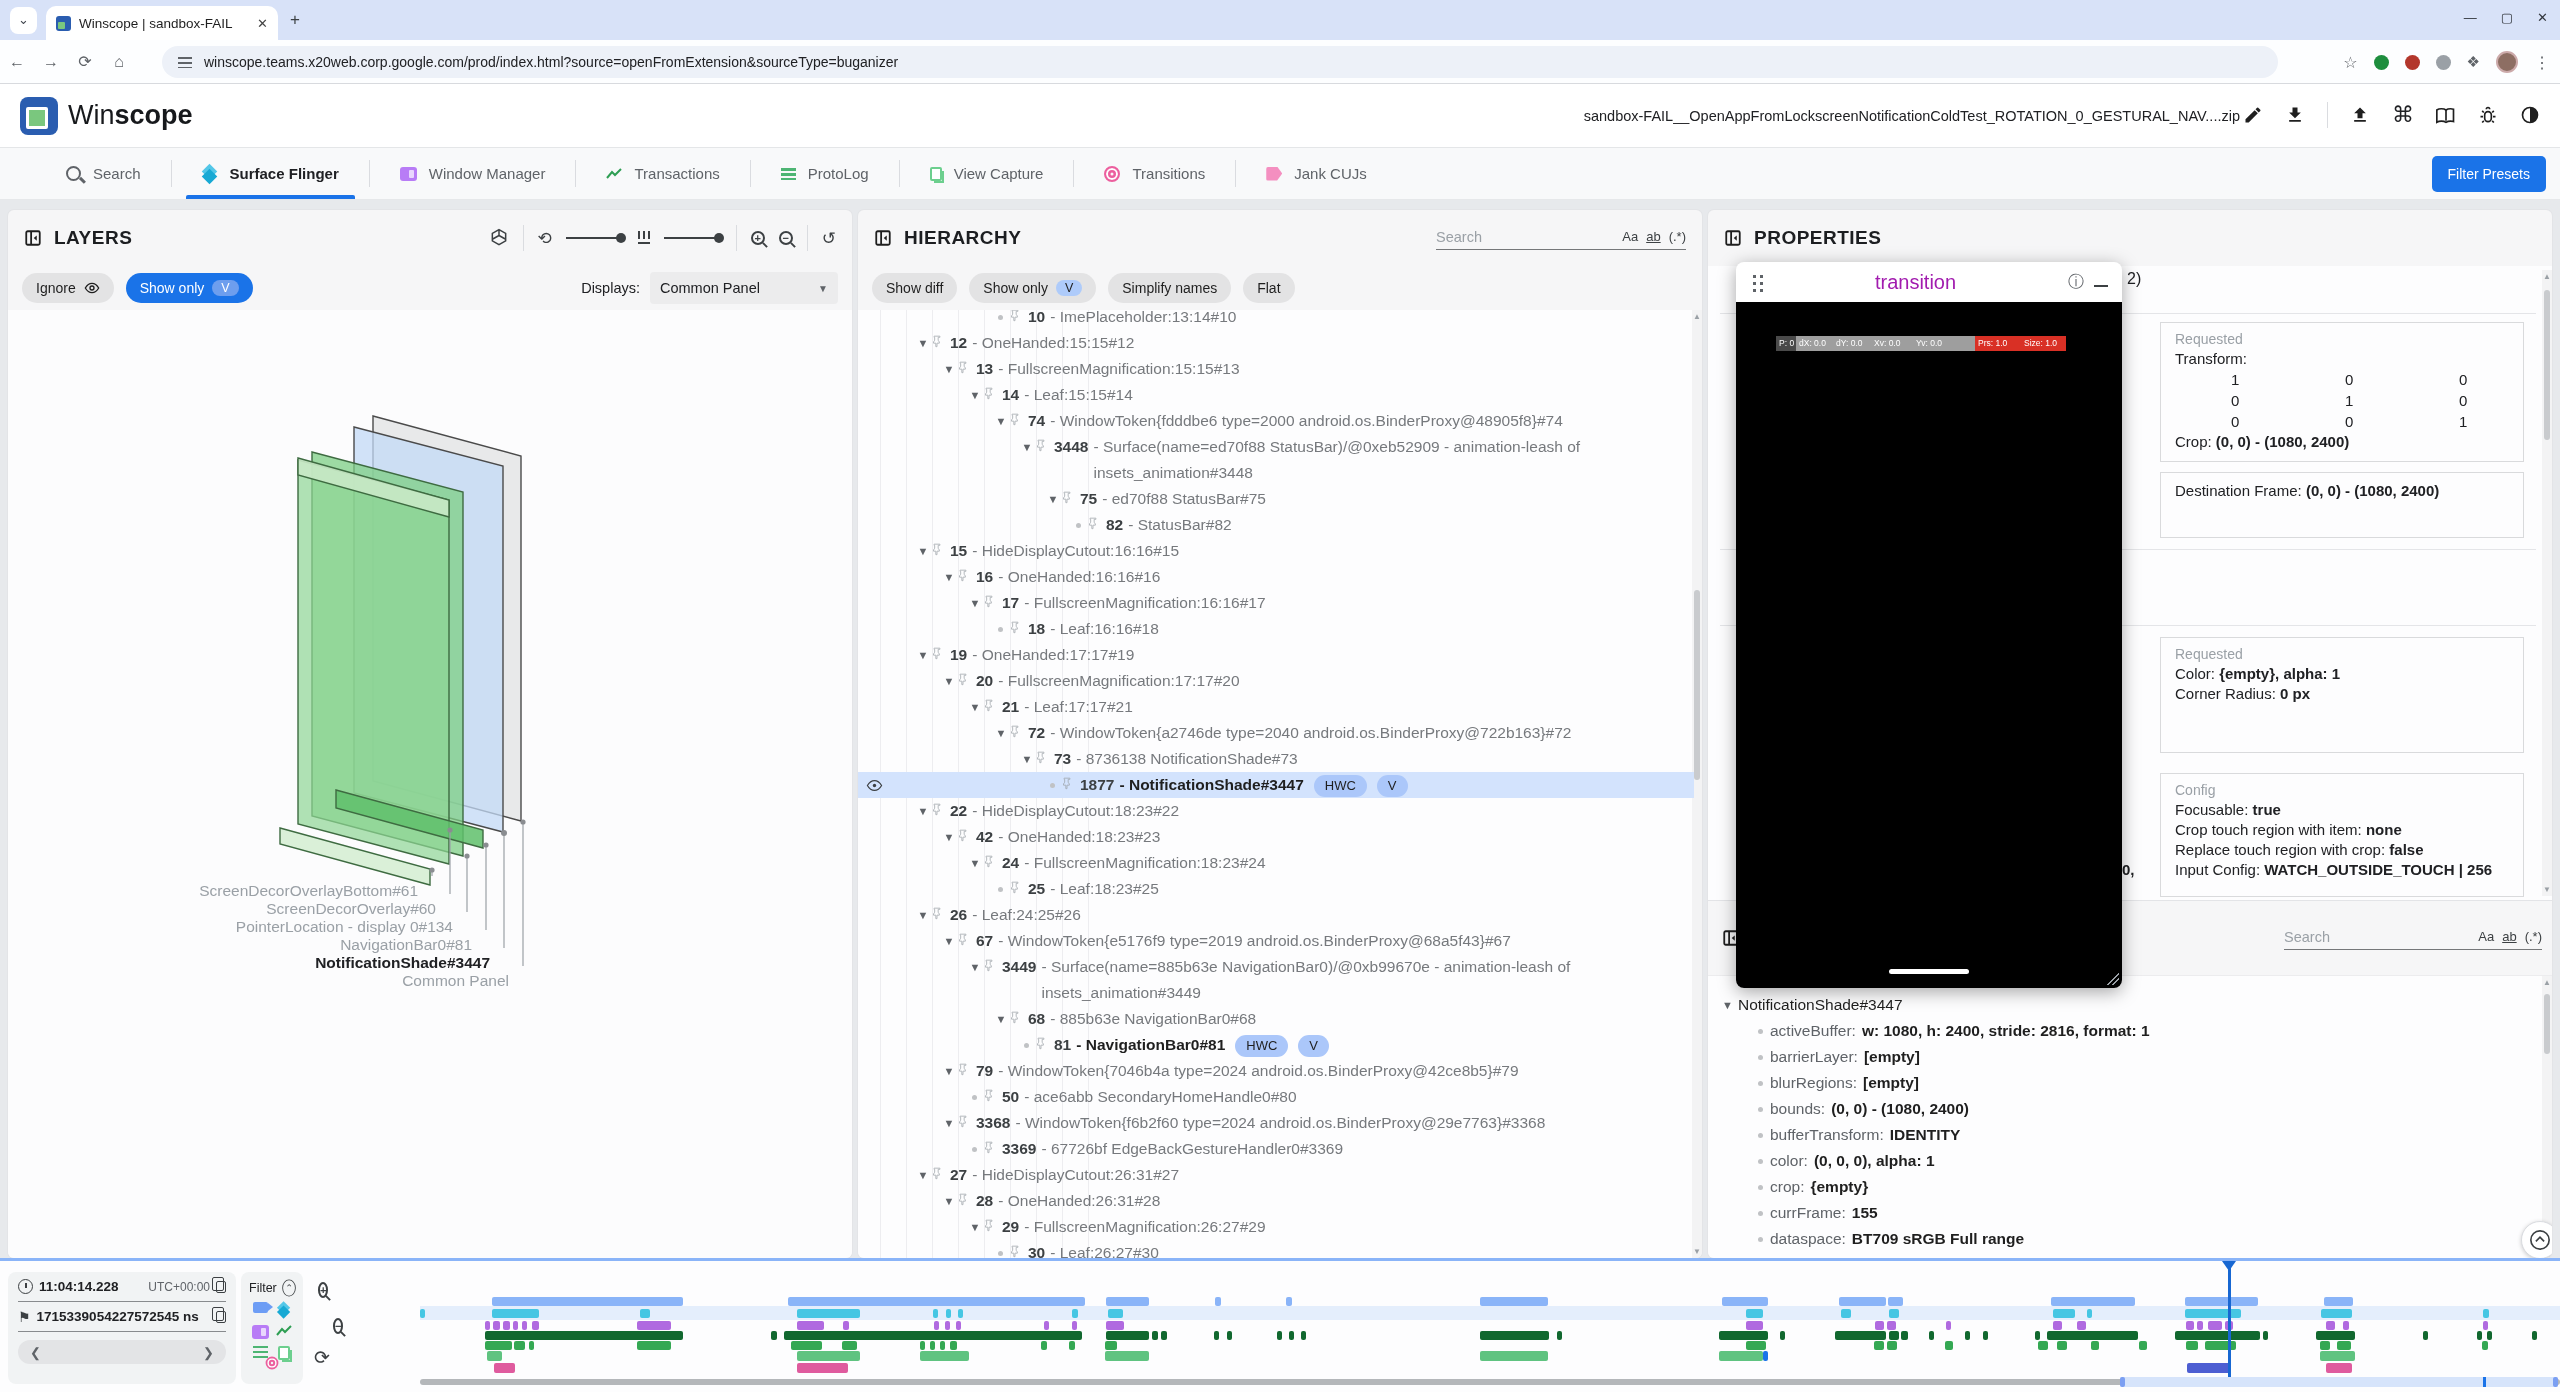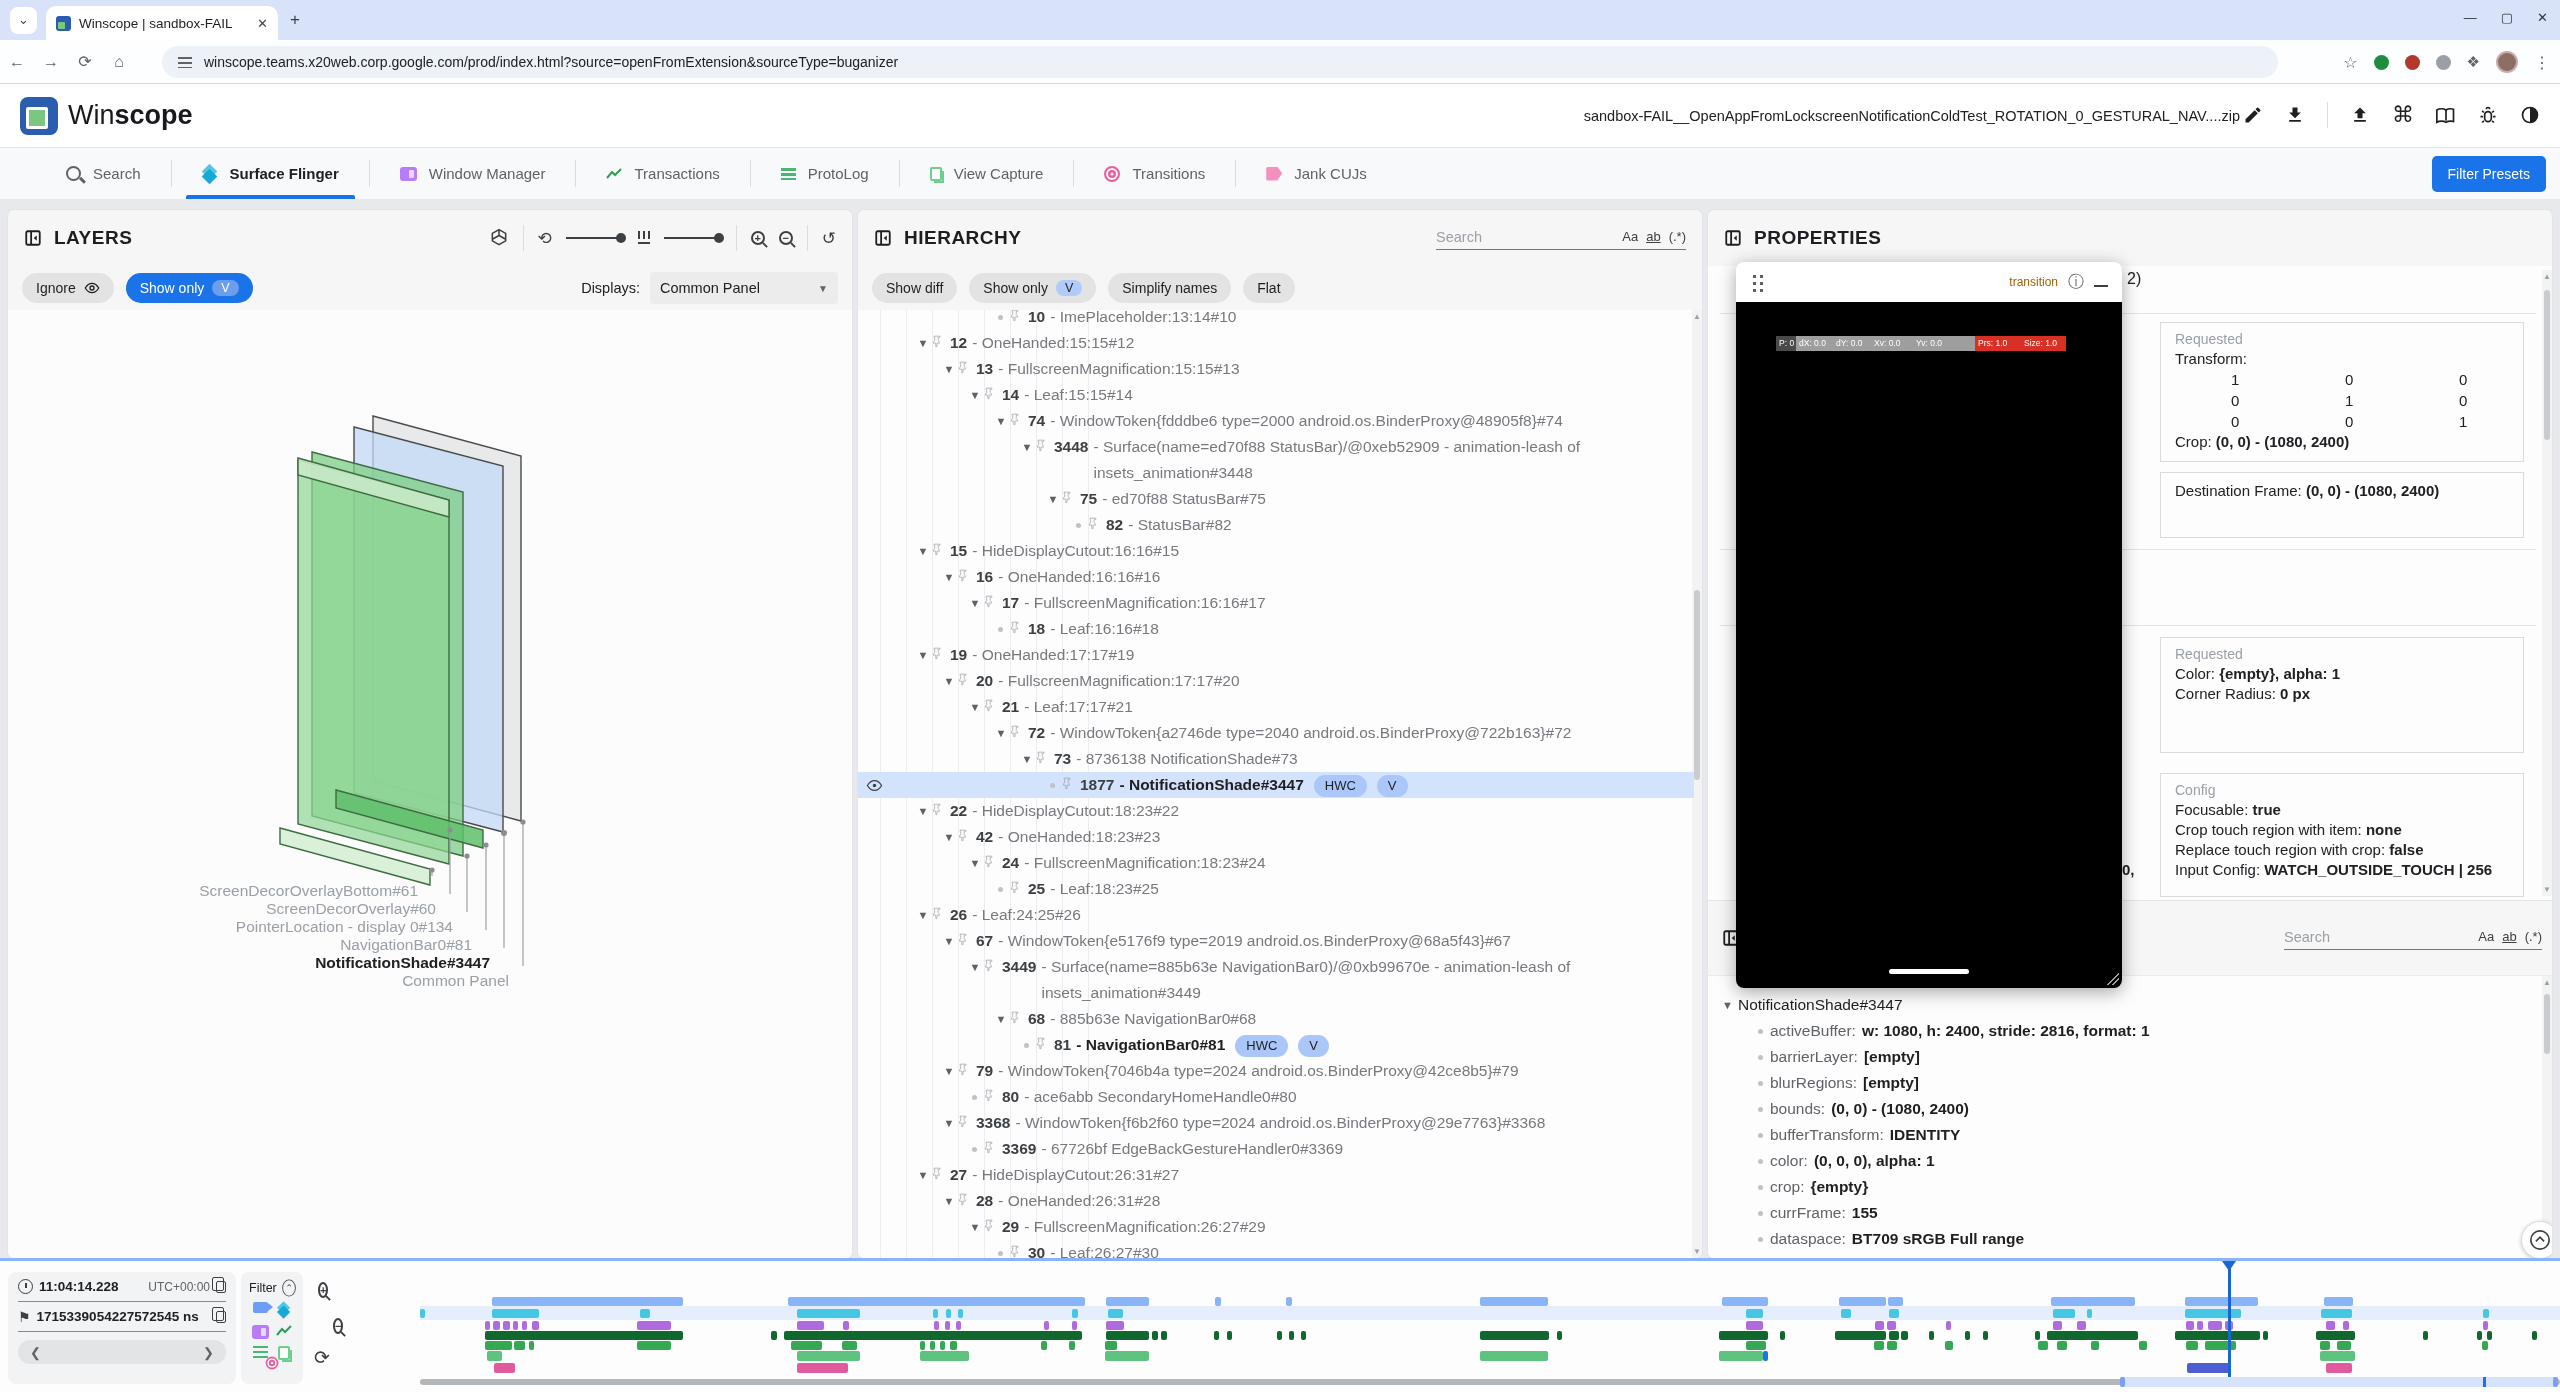--- a/index.html
+++ b/index.html
@@ -105,21 +105,21 @@
   .prow{display:flex;align-items:flex-start;line-height:26px;color:#5f6368;padding-left:46px;position:relative}
   .prow .leafdot{width:16px;flex:none;position:relative}
   .prow .leafdot::after{content:'';position:absolute;left:4px;top:11px;width:5px;height:5px;border-radius:50%;background:#c0c2c5}
   .prow .nm{margin-right:6px;white-space:nowrap}
   .prow .vl{color:#1f1f1f;font-weight:700}
   .prow.root{padding-left:14px;color:#1f1f1f}
   .fab{position:absolute;width:38px;height:38px;border-radius:50%;background:#fff;border:1px solid #dadce0;box-shadow:0 1px 4px rgba(0,0,0,.2);display:flex;align-items:center;justify-content:center;z-index:60}
   
   .twin{position:absolute;left:1736px;top:262px;width:386px;height:726px;background:#fff;border-radius:8px;box-shadow:0 4px 18px rgba(0,0,0,.35);z-index:50;overflow:hidden}
   .twin .tbar{height:40px;display:flex;align-items:center;padding:0 14px;gap:10px}
-  .twin .ttxt{flex:1;text-align:right;font-size:12px;color:#a16207}
+  .twin .ttxt{flex:1;text-align:center;font-size:20px;color:#a21caf}
   .dots{width:13px;height:20px;background-image:radial-gradient(#5f6368 1.6px, transparent 1.8px);background-size:7px 7px;background-position:1px 1px}
   .tscreen{position:absolute;left:0;top:40px;right:0;bottom:0;background:#000}
   .tstrip{position:absolute;left:40px;top:34px;height:15px;display:flex}
   .tstrip div{font-size:8.5px;color:#fff;line-height:15px;padding-left:3px;overflow:hidden;white-space:nowrap}
   .navpill{position:absolute;left:153px;bottom:14px;width:80px;height:5px;background:#fff;border-radius:3px}
   .rsz{position:absolute;right:3px;bottom:3px;width:12px;height:12px;
      background:linear-gradient(135deg,transparent 0 50%,#9aa0a6 50% 56%,transparent 56% 70%,#9aa0a6 70% 76%,transparent 76%)}
   
   .timeline{position:absolute;left:0;top:1258px;width:2560px;height:134px;background:#fdfdfe}
   .tl-div{position:absolute;left:0;top:0;width:2560px;height:3px;background:#8ab4f8}
@@ -618,21 +618,21 @@
             <path d="M14 4v5l2 3v2h-4v6h-2v-6H6v-2l2-3V4H7V2h10v2h-3z" fill="none" stroke="#9aa0a6" stroke-width="1.7"></path>
           </svg>
           <span class="num">79</span>
           <span class="txt">- WindowToken{7046b4a type=2024 android.os.BinderProxy@42ce8b5}#79</span>
         </div>
         <div class="hrow" style="padding-left: 110px;">
           <span class="leafdot"></span>
           <svg class="pin" width="14" height="14" viewBox="0 0 24 24">
             <path d="M14 4v5l2 3v2h-4v6h-2v-6H6v-2l2-3V4H7V2h10v2h-3z" fill="none" stroke="#9aa0a6" stroke-width="1.7"></path>
           </svg>
-          <span class="num">80</span>
+          <span class="num">50</span>
           <span class="txt">- ace6abb SecondaryHomeHandle0#80</span>
         </div>
         <div class="hrow" style="padding-left: 84px;">
           <span class="car">▼</span>
           <svg class="pin" width="14" height="14" viewBox="0 0 24 24">
             <path d="M14 4v5l2 3v2h-4v6h-2v-6H6v-2l2-3V4H7V2h10v2h-3z" fill="none" stroke="#9aa0a6" stroke-width="1.7"></path>
           </svg>
           <span class="num">3368</span>
           <span class="txt">- WindowToken{f6b2f60 type=2024 android.os.BinderProxy@29e7763}#3368</span>
         </div>

